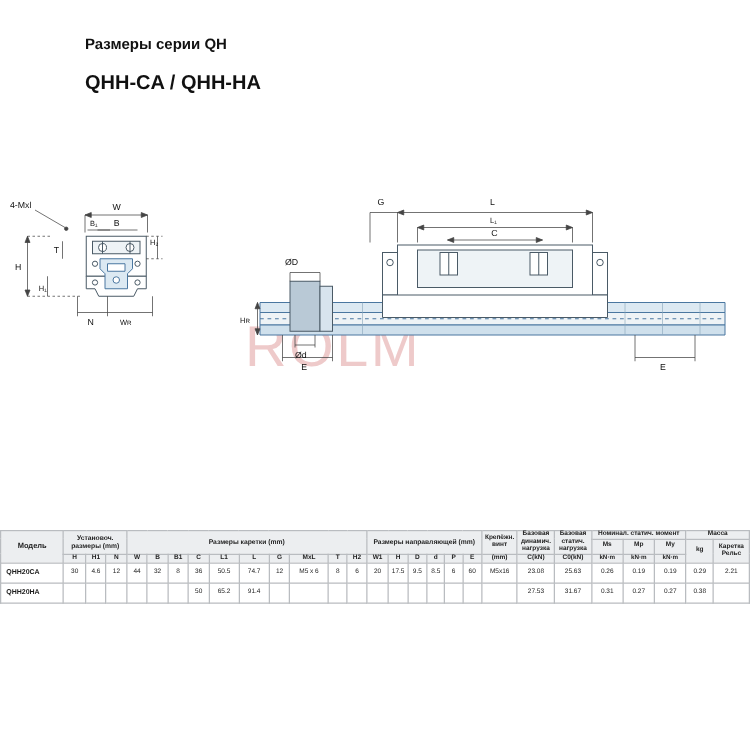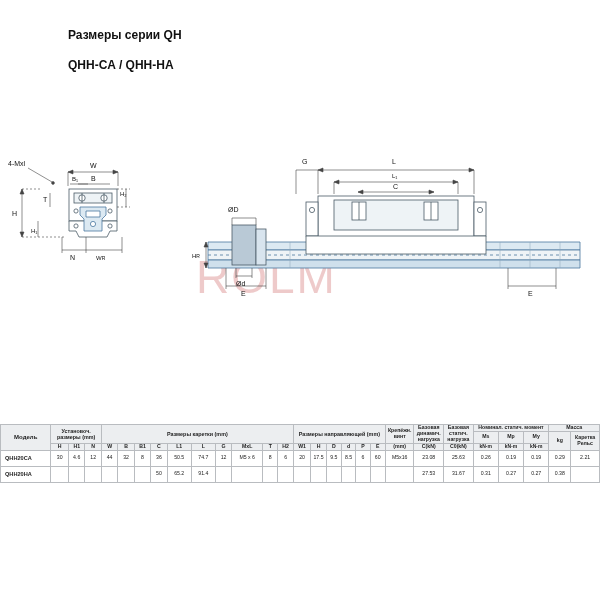--- a/index.html
+++ b/index.html
@@ -1,21 +1,21 @@
 <!DOCTYPE html>
 <html><head>
 <meta charset="utf-8">
 <style>
   html,body{margin:0;padding:0;}
   body{width:600px;height:600px;background:#ffffff;font-family:"Liberation Sans",sans-serif;color:#1a1a1a;overflow:hidden;position:relative;}
   .page{position:relative;width:600px;height:600px;}
 
   
   .title{position:absolute;left:68px;top:28px;font-size:12px;font-weight:bold;color:#111;}
-  .subtitle{position:absolute;left:68px;top:58px;font-size:12px;font-weight:bold;color:#111;}
+  .subtitle{position:absolute;left:68px;top:58px;font-size:16px;font-weight:bold;color:#111;}
 
   
   .drawing{position:absolute;left:0;top:90px;width:600px;height:330px;}
   .drawing svg{display:block;}
 
   
   .watermark{position:absolute;left:196px;top:250px;font-size:46px;font-weight:normal;letter-spacing:2px;color:#e9b9b9;opacity:.75;font-family:"Liberation Sans",sans-serif;pointer-events:none;}
 
   
   .tablewrap{position:absolute;left:0;top:424px;width:600px;height:176px;}

